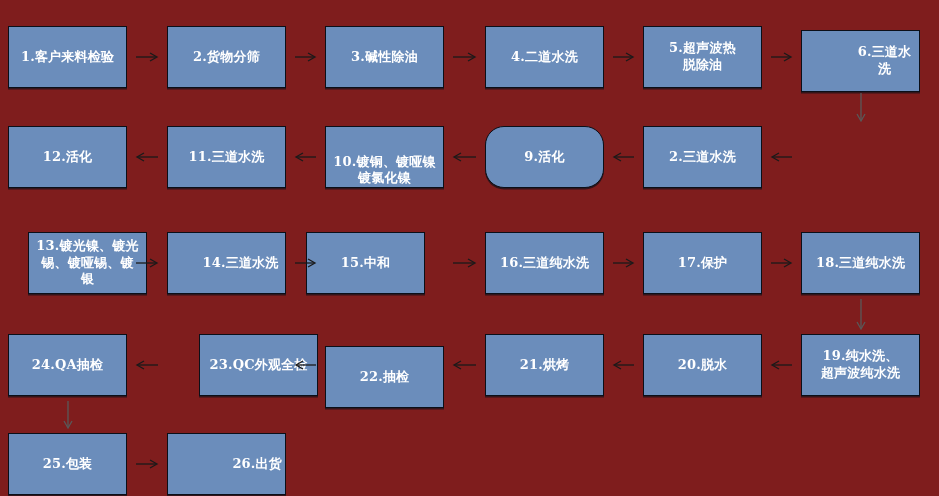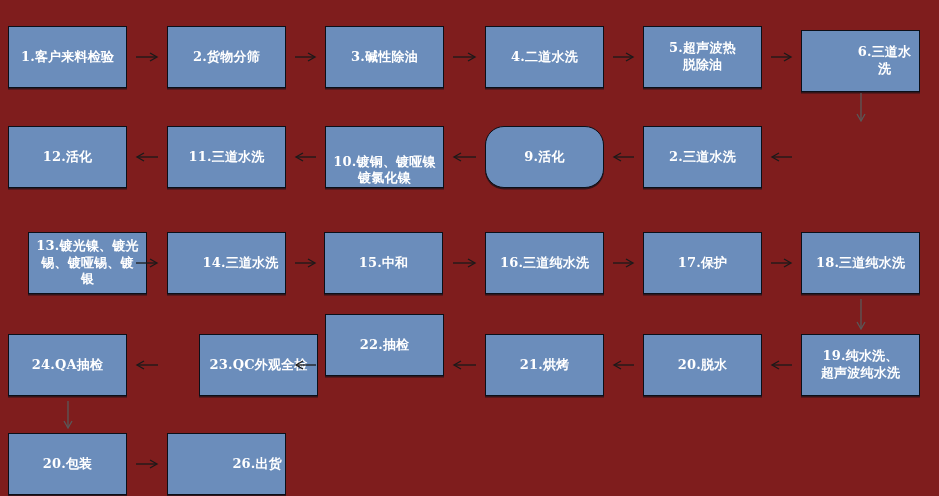--- a/index.html
+++ b/index.html
@@ -59,21 +59,21 @@
       <span class="node-label">12.活化</span>
     </div>
     <div class="node" style="left: 16px; top: 232px; margin-left: 12px;">
       <span class="node-label">13.镀光镍、镀光
 锡、镀哑锡、镀
 银</span>
     </div>
     <div class="node" style="left: 167px; top: 232px; padding-left: 28px;">
       <span class="node-label">14.三道水洗</span>
     </div>
-    <div class="node" style="left: 324px; top: 232px; text-align: center;">
+    <div class="node" style="left: 306px; top: 232px; text-align: center;">
       <span class="node-label">15.中和</span>
     </div>
     <div class="node" style="left: 485px; top: 232px;">
       <span class="node-label">16.三道纯水洗</span>
     </div>
     <div class="node" style="left: 643px; top: 232px;">
       <span class="node-label">17.保护</span>
     </div>
     <div class="node" style="left: 801px; top: 232px;">
       <span class="node-label">18.三道纯水洗</span>
@@ -81,31 +81,31 @@
     <div class="node" style="left: 801px; top: 334px;">
       <span class="node-label">19.纯水洗、
 超声波纯水洗</span>
     </div>
     <div class="node" style="left: 643px; top: 334px;">
       <span class="node-label">20.脱水</span>
     </div>
     <div class="node" style="left: 485px; top: 334px;">
       <span class="node-label">21.烘烤</span>
     </div>
-    <div class="node" style="left: 325px; top: 314px;">
+    <div class="node" style="left: 325px; top: 346px;">
       <span class="node-label">22.抽检</span>
     </div>
     <div class="node" style="left: 167px; top: 334px; margin-left: 32px;">
       <span class="node-label">23.QC外观全检</span>
     </div>
     <div class="node" style="left: 8px; top: 334px;">
       <span class="node-label">24.QA抽检</span>
     </div>
     <div class="node" style="left: 8px; top: 433px;">
-      <span class="node-label">20.包装</span>
+      <span class="node-label">25.包装</span>
     </div>
     <div class="node" style="left: 167px; top: 433px; justify-content: flex-end;">
       <span class="node-label">26.出货</span>
     </div>
     <svg class="arrow" width="22" height="12" style="left: 136px; top: 51px;">
       <line x1="0" y1="6" x2="20" y2="6" stroke="#1a1a1a" stroke-width="1.3"></line>
       <path d="M14 2 L21 6 L14 10" fill="none" stroke="#1a1a1a" stroke-width="1.3"></path>
     </svg>
     <svg class="arrow" width="21" height="12" style="left: 295px; top: 51px;">
       <line x1="0" y1="6" x2="19" y2="6" stroke="#1a1a1a" stroke-width="1.3"></line>

